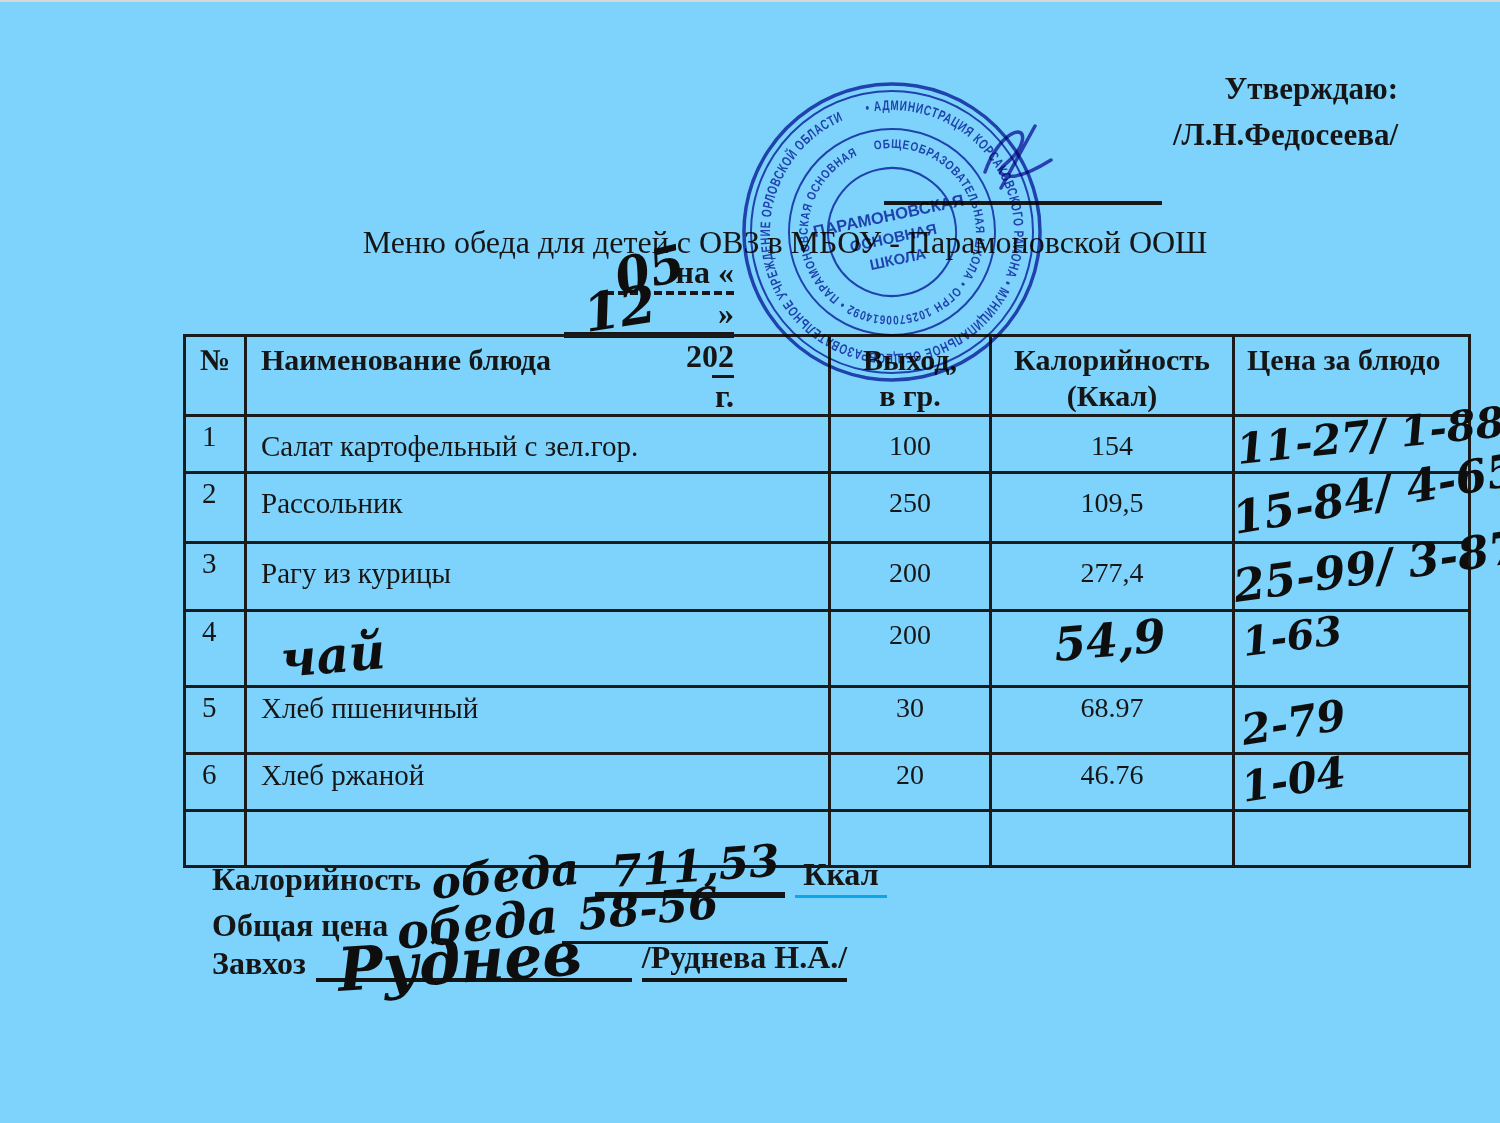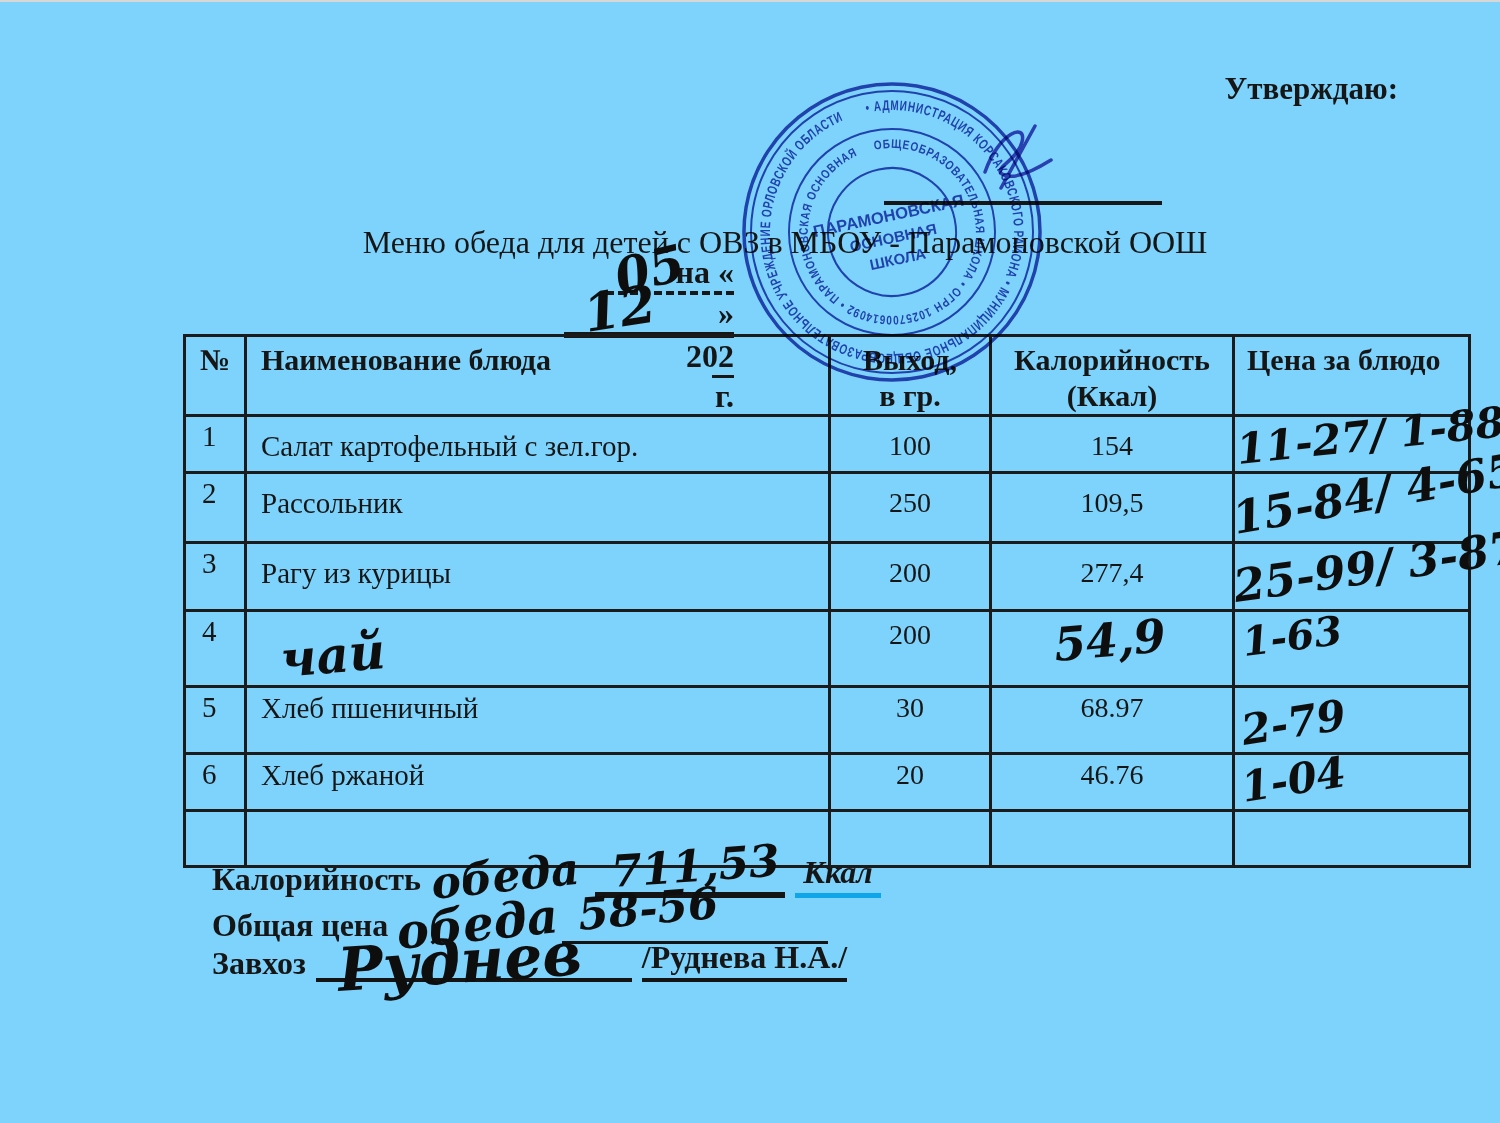--- a/index.html
+++ b/index.html
@@ -90,21 +90,21 @@
     font-weight:bold; font-size:32px; white-space:nowrap;
   }
   .fl1 { top:852px; } .fl2 { top:894px; } .fl3 { top:937px; }
   .hw-word  { font-size:44px; transform:rotate(-6deg) translateY(8px); margin-left:12px; }
   .hw-word2 { font-size:48px; transform:rotate(-6deg) translateY(12px); margin-left:10px; }
   .u-kcalval {
     position:relative; display:inline-block; width:190px; height:40px;
     border-bottom:6px solid #141414; margin-left:14px; text-align:center;
   }
   .u-kcalval .hw { position:absolute; left:18px; bottom:-2px; font-size:44px; transform:rotate(-4deg); }
-  .kcal-unit { border-bottom:5px solid #0ea5e9; margin-left:10px; padding:0 8px 2px 8px;font-style:italic; }
+  .kcal-unit { border-bottom:3px solid #0ea5e9; margin-left:10px; padding:0 8px 2px 8px; }
   .u-total {
     position:relative; display:inline-block; width:266px; height:40px;
     border-bottom:3px solid #141414; margin-left:2px;
   }
   .u-total .hw { position:absolute; left:18px; bottom:4px; font-size:44px; transform:rotate(-5deg); }
   .u-sign {
     position:relative; display:inline-block; width:316px; height:40px;
     border-bottom:4px solid #141414; margin-left:10px;
   }
   .u-sign .hw { position:absolute; left:24px; bottom:-22px; font-size:60px; transform:rotate(-4deg); }
@@ -117,20 +117,21 @@
   }
   .stamp text { font-family:"Liberation Sans",sans-serif; fill:#2437a4; font-weight:bold; }
 </style>
 </head>
 <body>
 
 <div class="page">
 
   <div class="approval">
     <div>Утверждаю:</div>
+    <div>/Л.Н.Федосеева/</div>
   </div>
   <div class="sig-blank"></div>
 
   <svg class="squiggle" width="100" height="80" viewBox="0 0 100 80">
     <g fill="none" stroke="#2840b0" stroke-width="3.5" stroke-linecap="round">
       <path d="M10,54 C24,14 52,4 47,24 C43,42 18,50 27,56 C38,63 60,52 76,42"></path>
       <path d="M60,8 L26,70"></path>
     </g>
   </svg>
 

